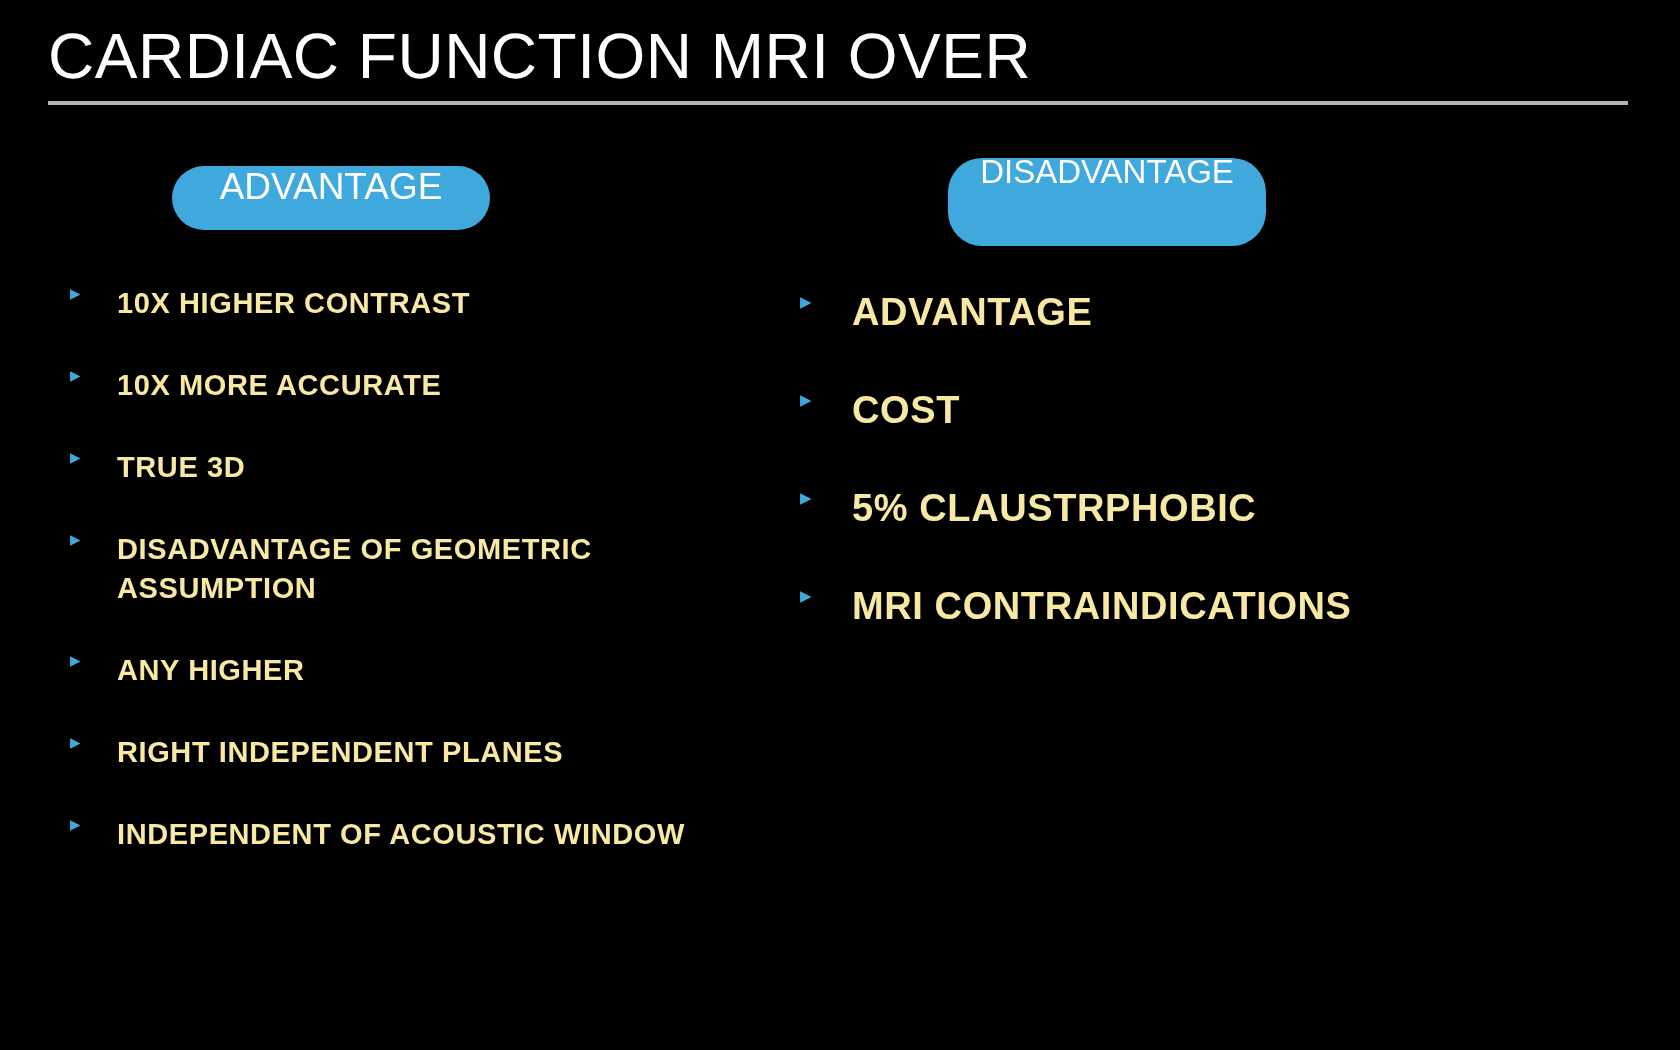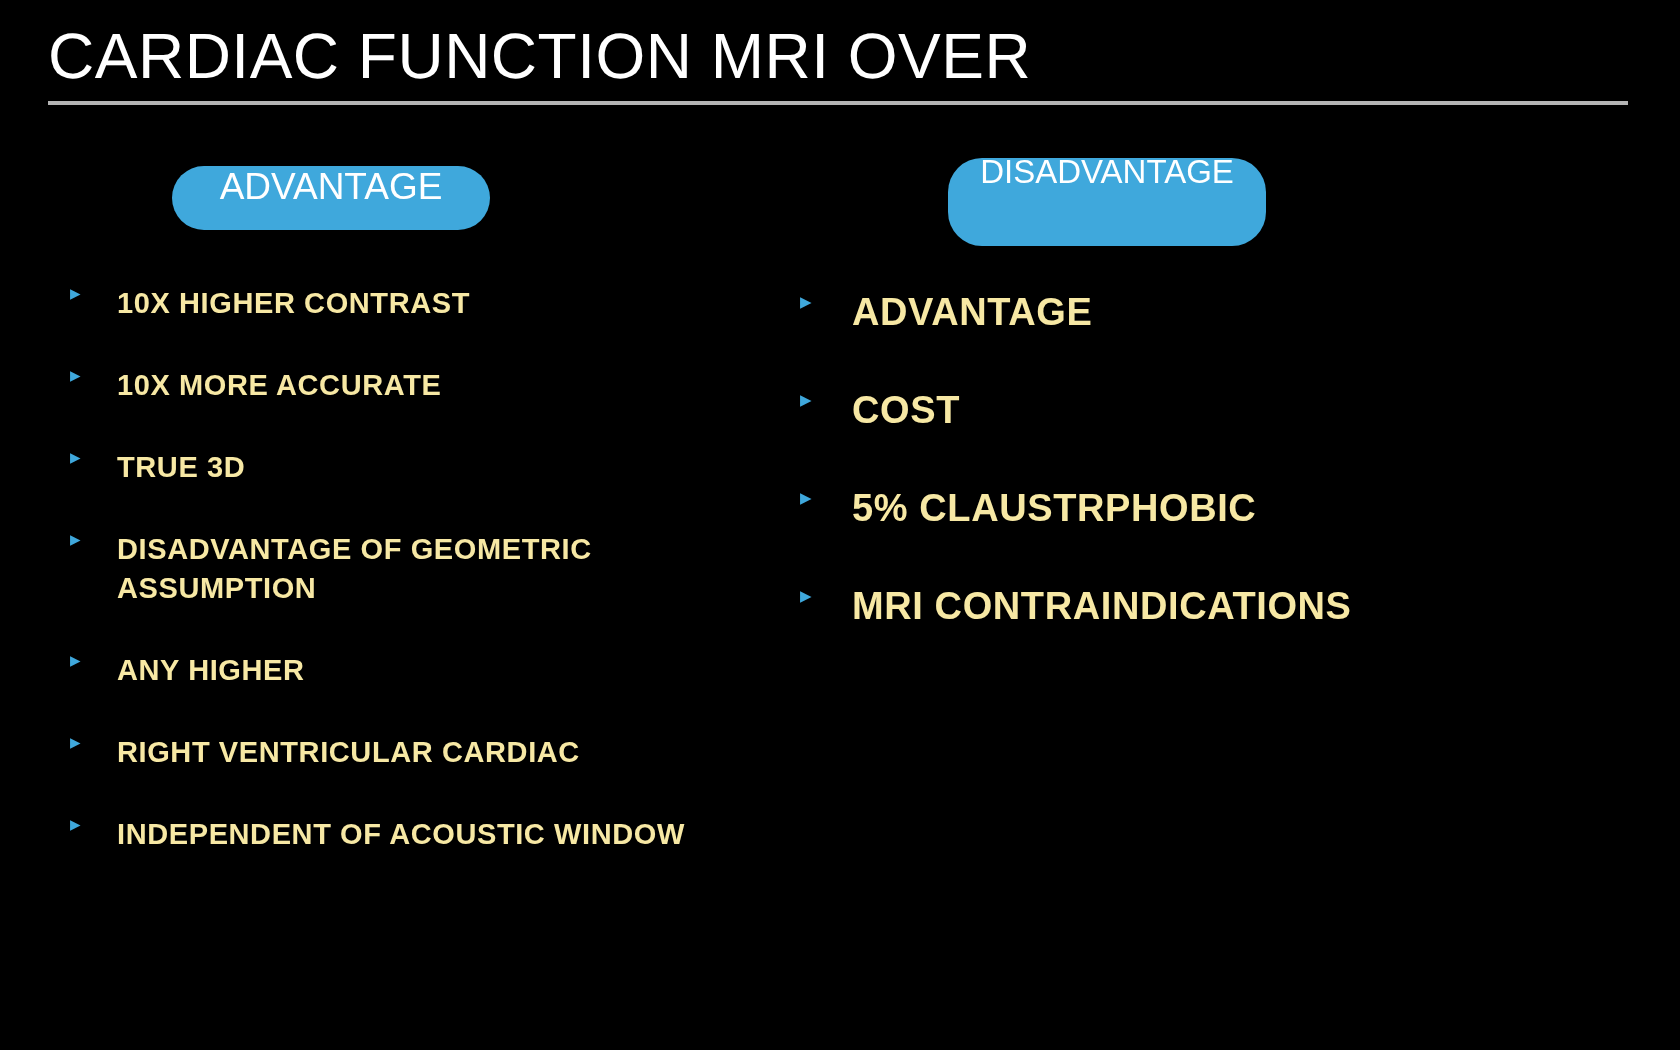--- a/index.html
+++ b/index.html
@@ -180,21 +180,21 @@
       <span class="bullet-text">DISADVANTAGE OF GEOMETRIC ASSUMPTION</span>
     </div>
 
     <div class="bullet-row">
       <span class="bullet-mark">▸</span>
       <span class="bullet-text">ANY HIGHER</span>
     </div>
 
     <div class="bullet-row">
       <span class="bullet-mark">▸</span>
-      <span class="bullet-text">RIGHT VENTRICULAR CARDIAC</span>
+      <span class="bullet-text">RIGHT INDEPENDENT PLANES</span>
     </div>
 
     <div class="bullet-row">
       <span class="bullet-mark">▸</span>
       <span class="bullet-text">INDEPENDENT OF ACOUSTIC WINDOW</span>
     </div>
 
   </div>
 
   <div class="col col-right">

